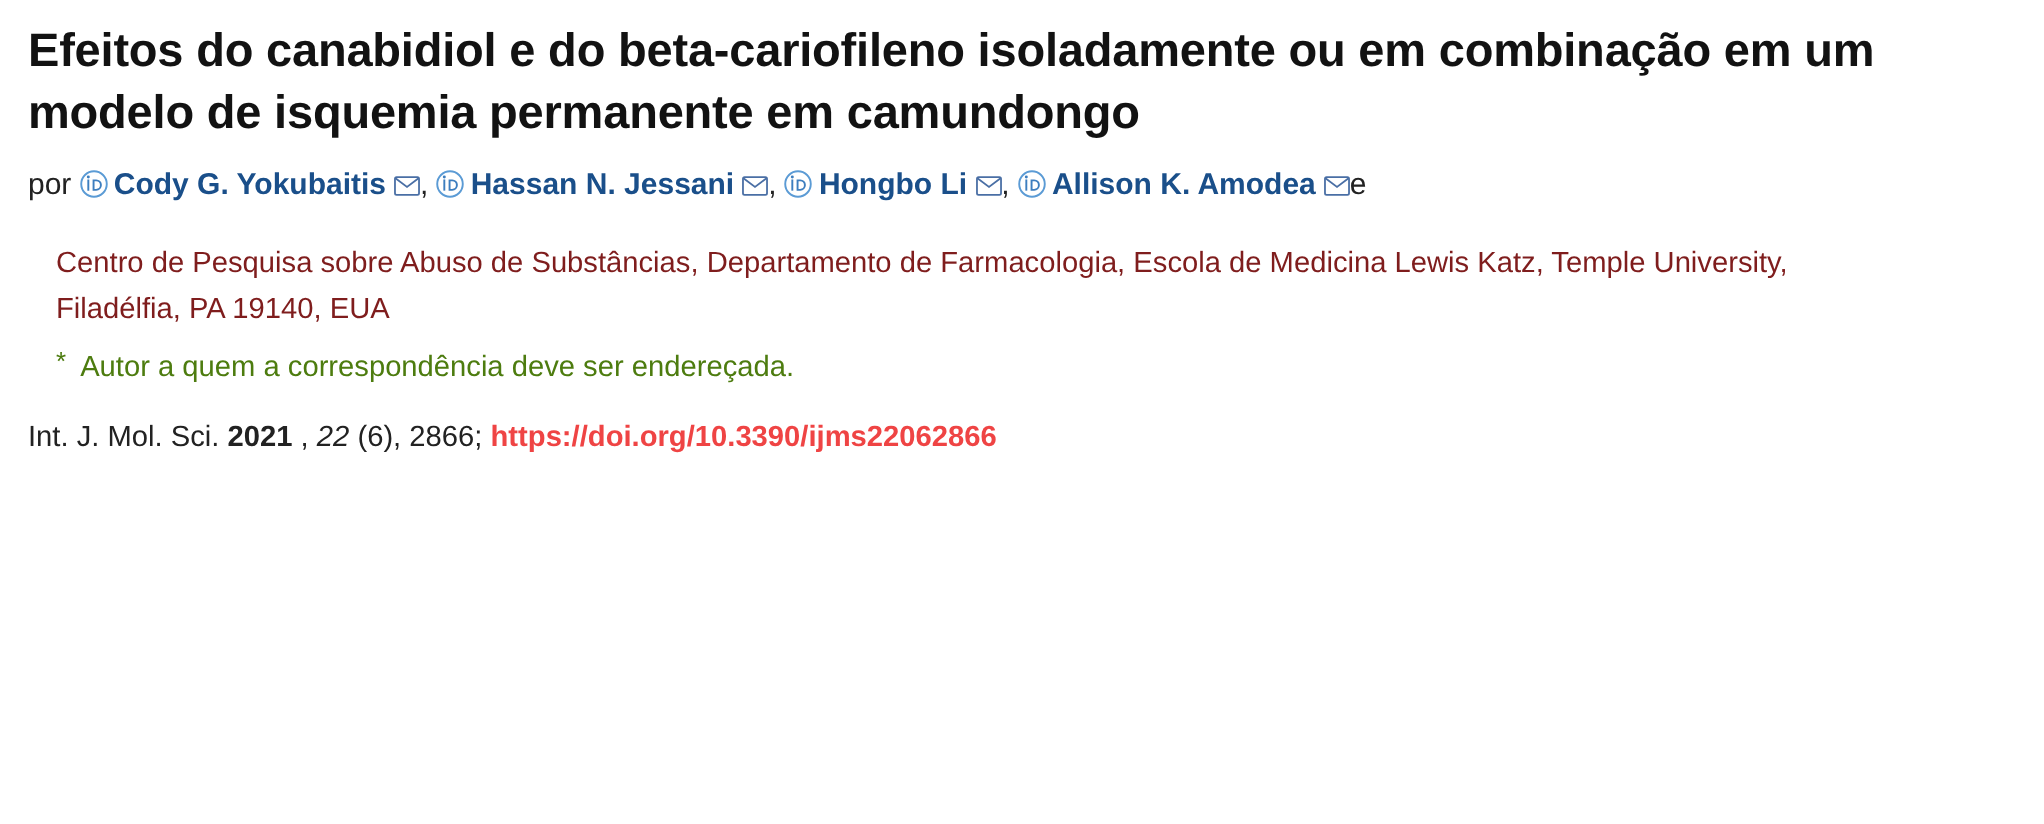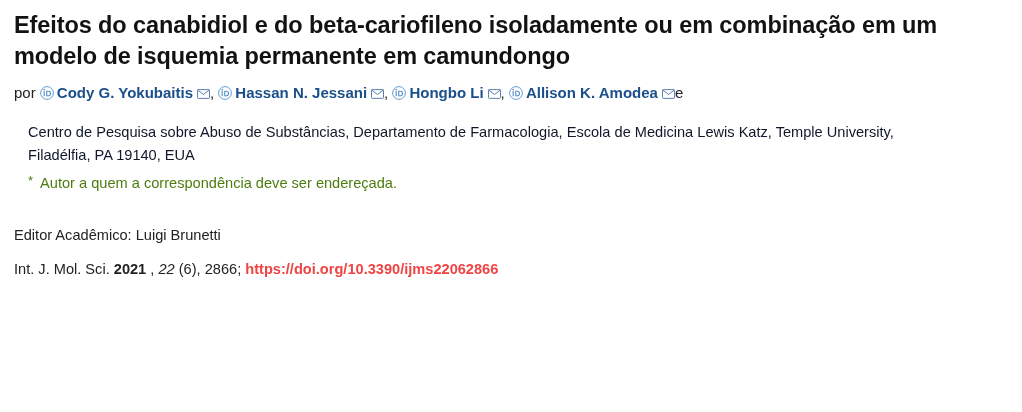--- a/index.html
+++ b/index.html
@@ -75,21 +75,21 @@
     font-weight: normal;
     font-size: 13px;
     vertical-align: 2px;
     margin-left: 2px;
   }
   .affiliation {
     margin-top: 16px;
     padding-left: 14px;
     font-size: 14.6px;
     line-height: 23px;
-    color: #0f172a;
+    color: #7f1d1d;
     max-width: 930px;
   }
   .corresp {
     padding-left: 14px;
     font-size: 14.6px;
     line-height: 23px;
     color: #4d7c0f;
     margin-top: 2px;
   }
   .corresp .ast {
@@ -183,18 +183,17 @@
           </svg></span></span><span class="sep">e</span>
 
     <br>
 
   </div>
 
   <div class="affiliation">Centro de Pesquisa sobre Abuso de Substâncias, Departamento de Farmacologia, Escola de Medicina Lewis Katz, Temple University, Filadélfia, PA 19140, EUA</div>
 
   <div class="corresp"><span class="ast">*</span><span>Autor a quem a correspondência deve ser endereçada.</span></div>
 
-  <div class="editor">Editor Acadêmico: Luigi Brunetti</div>
 
   <div class="citation"><span class="journal">Int. J. Mol. Sci.</span> <span class="year">2021</span> <span>,</span> <span class="vol">22</span> <span>(6),</span> <span>2866;</span> <a class="doi" href="#">https://doi.org/10.3390/ijms22062866</a></div>
 
 
 </div>
 
 </body></html>

